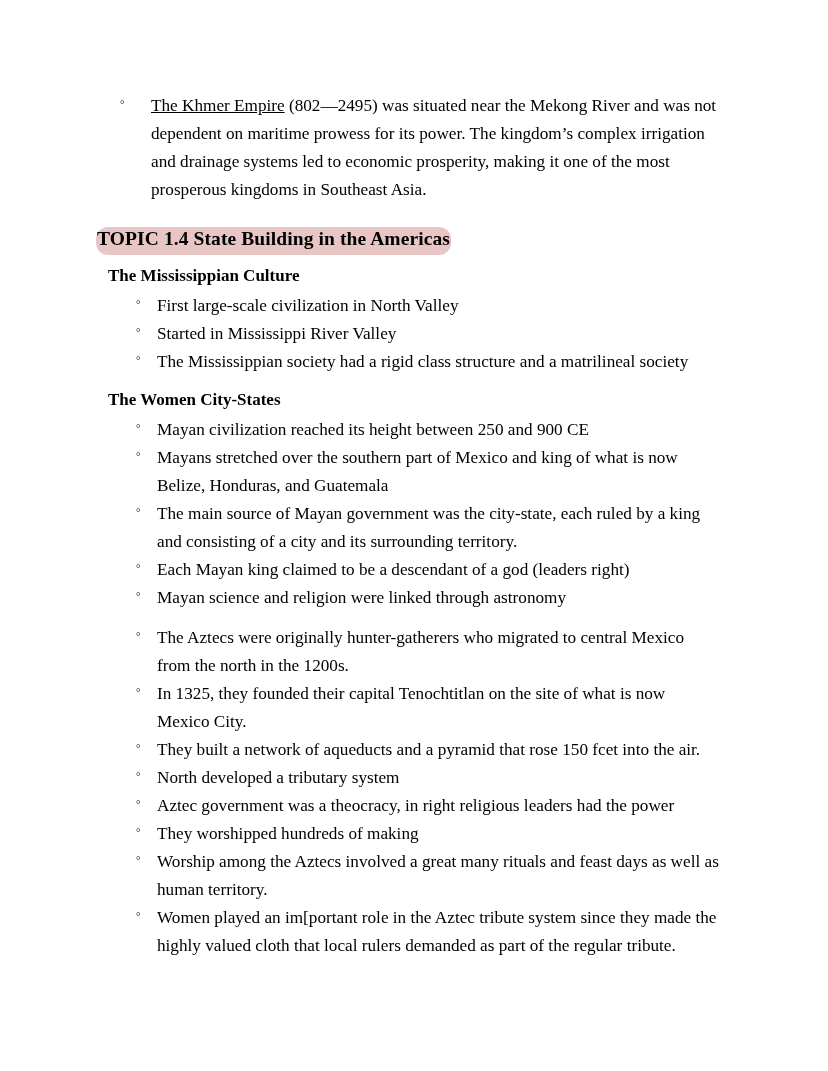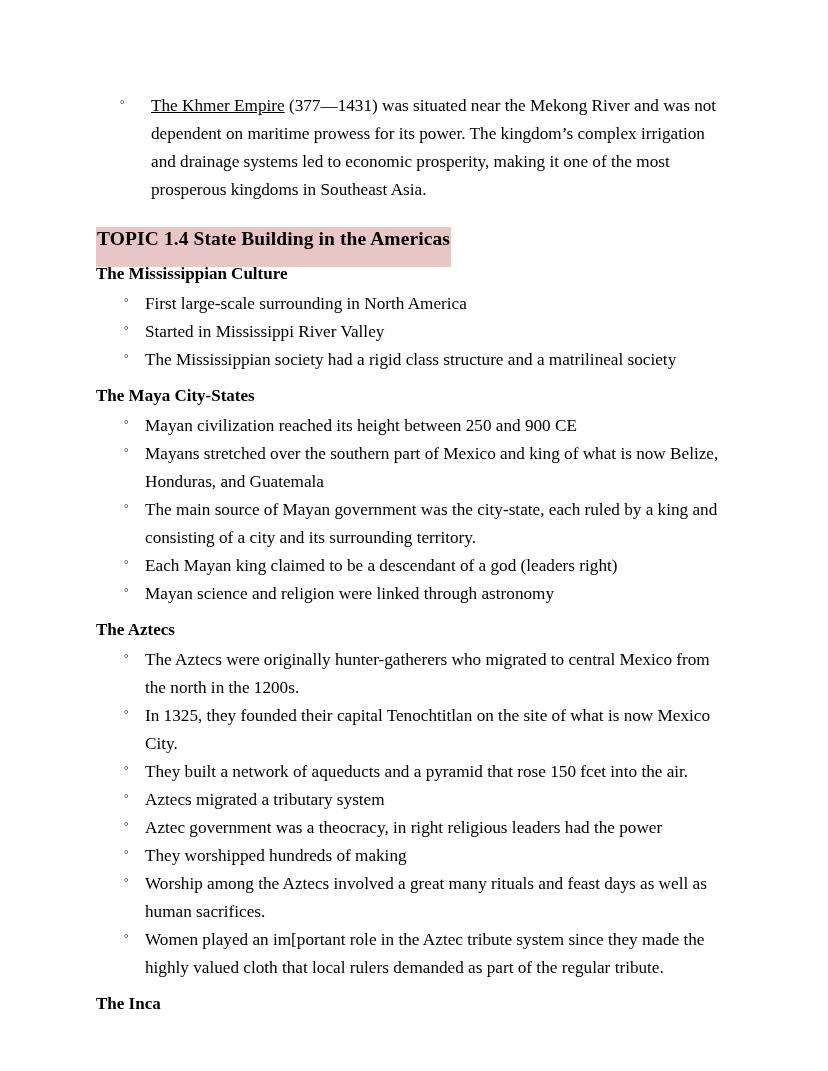--- a/index.html
+++ b/index.html
@@ -78,71 +78,72 @@
   
   .topic-heading {
     font-size: 19.5px;
     font-weight: bold;
     line-height: 26px;
     margin: 22px 0 6px 0;
     letter-spacing: 0.1px;
   }
   .topic-heading .hl {
     background-color: #e9c6c6;
-    padding: 1px 1px 18px 1px;
+    padding: 1px 1px 6px 1px;
     box-decoration-break: clone;
+    border-radius: 12px;
     -webkit-box-decoration-break: clone;
   }
 
   .sub-heading {
     font-size: 17px;
     font-weight: bold;
     line-height: 24px;
     margin: 10px 0 4px 0;
   }
 
   .section-block {
-    margin: 0;
+    margin: 12px;
   }
 </style>
 </head>
 <body>
 
 <div class="page">
   <div class="content">
 
     <ul class="bullet-list intro-list">
       <li class="bullet-item">
         <span class="bullet-marker">°</span>
-        <span class="bullet-text"><span class="underline">The Khmer Empire</span><span> (377—1431) was situated near the Mekong River and was not dependent on maritime prowess for its power. The kingdom’s complex irrigation and drainage systems led to economic prosperity, making it one of the most prosperous kingdoms in Southeast Asia.</span></span>
+        <span class="bullet-text"><span class="underline">The Khmer Empire</span><span> (802—2495) was situated near the Mekong River and was not dependent on maritime prowess for its power. The kingdom’s complex irrigation and drainage systems led to economic prosperity, making it one of the most prosperous kingdoms in Southeast Asia.</span></span>
       </li>
     </ul>
 
     <h1 class="topic-heading"><span class="hl">TOPIC 1.4 State Building in the Americas</span></h1>
 
     <div class="section-block">
       <h2 class="sub-heading">The Mississippian Culture</h2>
       <ul class="bullet-list">
         <li class="bullet-item">
           <span class="bullet-marker">°</span>
-          <span class="bullet-text">First large-scale surrounding in North America</span>
+          <span class="bullet-text">First large-scale civilization in North Valley</span>
         </li>
         <li class="bullet-item">
           <span class="bullet-marker">°</span>
           <span class="bullet-text">Started in Mississippi River Valley</span>
         </li>
         <li class="bullet-item">
           <span class="bullet-marker">°</span>
           <span class="bullet-text">The Mississippian society had a rigid class structure and a matrilineal society</span>
         </li>
       </ul>
     </div>
 
     <div class="section-block">
-      <h2 class="sub-heading">The Maya City-States</h2>
+      <h2 class="sub-heading">The Women City-States</h2>
       <ul class="bullet-list">
         <li class="bullet-item">
           <span class="bullet-marker">°</span>
           <span class="bullet-text">Mayan civilization reached its height between 250 and 900 CE</span>
         </li>
         <li class="bullet-item">
           <span class="bullet-marker">°</span>
           <span class="bullet-text">Mayans stretched over the southern part of Mexico and king of what is now Belize, Honduras, and Guatemala</span>
         </li>
         <li class="bullet-item">
@@ -154,55 +155,51 @@
           <span class="bullet-text">Each Mayan king claimed to be a descendant of a god (leaders right)</span>
         </li>
         <li class="bullet-item">
           <span class="bullet-marker">°</span>
           <span class="bullet-text">Mayan science and religion were linked through astronomy</span>
         </li>
       </ul>
     </div>
 
     <div class="section-block">
-      <h2 class="sub-heading">The Aztecs</h2>
       <ul class="bullet-list">
         <li class="bullet-item">
           <span class="bullet-marker">°</span>
           <span class="bullet-text">The Aztecs were originally hunter-gatherers who migrated to central Mexico from the north in the 1200s.</span>
         </li>
         <li class="bullet-item">
           <span class="bullet-marker">°</span>
           <span class="bullet-text">In 1325, they founded their capital Tenochtitlan on the site of what is now Mexico City.</span>
         </li>
         <li class="bullet-item">
           <span class="bullet-marker">°</span>
           <span class="bullet-text">They built a network of aqueducts and a pyramid that rose 150 fcet into the air.</span>
         </li>
         <li class="bullet-item">
           <span class="bullet-marker">°</span>
-          <span class="bullet-text">Aztecs migrated a tributary system</span>
+          <span class="bullet-text">North developed a tributary system</span>
         </li>
         <li class="bullet-item">
           <span class="bullet-marker">°</span>
           <span class="bullet-text">Aztec government was a theocracy, in right religious leaders had the power</span>
         </li>
         <li class="bullet-item">
           <span class="bullet-marker">°</span>
           <span class="bullet-text">They worshipped hundreds of making</span>
         </li>
         <li class="bullet-item">
           <span class="bullet-marker">°</span>
-          <span class="bullet-text">Worship among the Aztecs involved a great many rituals and feast days as well as human sacrifices.</span>
+          <span class="bullet-text">Worship among the Aztecs involved a great many rituals and feast days as well as human territory.</span>
         </li>
         <li class="bullet-item">
           <span class="bullet-marker">°</span>
           <span class="bullet-text">Women played an im[portant role in the Aztec tribute system since they made the highly valued cloth that local rulers demanded as part of the regular tribute.</span>
         </li>
       </ul>
     </div>
 
-    <div class="section-block">
-      <h2 class="sub-heading">The Inca</h2>
-    </div>
 
   </div>
 </div>
 
 </body></html>

